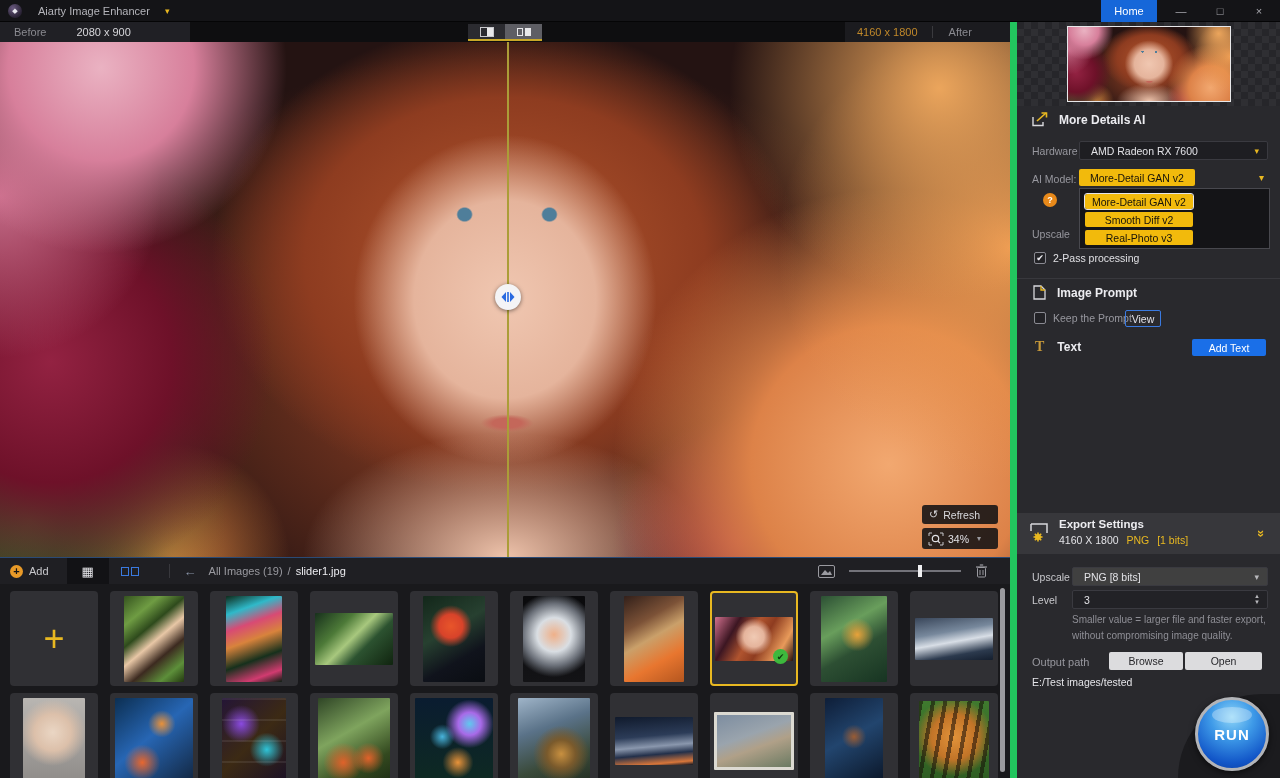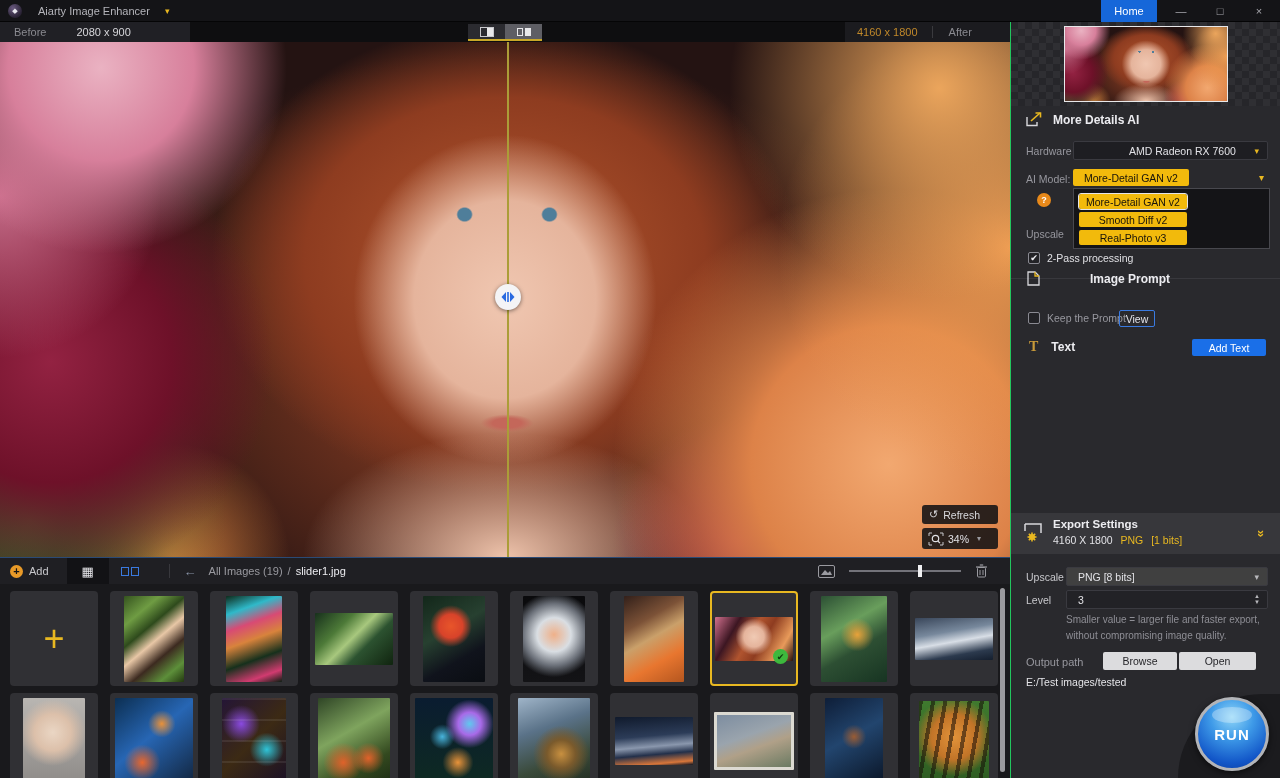--- a/index.html
+++ b/index.html
@@ -14,21 +14,21 @@
   .app-name { font-size:11px; color:#b4b4ba; }
   .title-chev { color:#e8b821; font-size:9px; margin-left:6px; }
   .tb-spacer { flex:1; }
   .home-btn { width:56px; height:22px; background:#1667d9; color:#fff; font-size:11px; display:flex; align-items:center; justify-content:center; cursor:pointer; }
   .win-btn { width:30px; height:22px; display:flex; align-items:center; justify-content:center; color:#a8a8ae; font-size:11px; cursor:pointer; }
   .win-btn.close { margin-right:6px; }
 
   
   #main { display:flex; height:756px; }
   #left-col { width:1013px; position:relative; }
-  #right-panel { width:282px; background:#29292d; border-left:1px solid #22c55e; position:relative; }
+  #right-panel { width:282px; background:#29292d; border-left:7px solid #22c55e; position:relative; }
 
   
   #pv-toolbar { height:20px; background:#0e0e10; position:relative; }
   .before-block { position:absolute; left:0; top:0; width:190px; height:20px; background:#202025; display:flex; align-items:center; }
   .before-label { color:#8a8a90; font-size:11px; margin-left:14px; }
   .before-size { color:#d6d6da; font-size:11px; margin-left:30px; }
   .view-toggles { position:absolute; left:468px; top:2px; height:17px; display:flex; border-bottom:2px solid #c8a828; }
   .vt-btn { width:37px; height:15px; display:flex; align-items:center; justify-content:center; cursor:pointer; }
   .vt-btn.split-view { background:#2b2b30; }
   .vt-btn.side-view { background:#5e5e64; }
@@ -354,21 +354,21 @@
       <div class="sec-header" style="top:90px; left:15px;">
         <svg width="17" height="15" viewBox="0 0 17 15" style="margin-right:10px">
           <path d="M1 5 V13.5 H11 V10" stroke="#d8d8dc" fill="none" stroke-width="1.4"></path>
           <path d="M5 9 L14 1" stroke="#e8b821" stroke-width="1.6"></path>
           <path d="M9.5 1 H14.5 V5.5" stroke="#e8b821" fill="none" stroke-width="1.6"></path>
         </svg>
         <span class="sec-title">More Details AI</span>
       </div>
 
       <span class="rp-label" style="left:15px; top:123px;">Hardware</span>
-      <div class="dropdown" style="left:62px; right:12px; top:119px;padding-left:44px;">
+      <div class="dropdown" style="left:62px; right:12px; top:119px;">
         <span class="val">AMD Radeon RX 7600</span>
         <span class="chev chev-y">▾</span>
       </div>
 
       <span class="rp-label" style="left:15px; top:151px;">AI Model:</span>
       <div class="model-pill">More-Detail GAN v2</div>
       <span class="model-chev chev-y">▾</span>
 
       <div class="ai-options">
           <div class="ai-opt active">More-Detail GAN v2</div>
@@ -379,21 +379,21 @@
       <span class="q-icon">?</span>
       <span class="rp-label" style="left:15px; top:206px;">Upscale</span>
 
       <div class="checkrow" style="left:17px; top:230px;">
         <span class="cbox">✔</span>
         <span class="lbl" style="color:#e0e0e4;">2-Pass processing</span>
       </div>
 
       <div class="panel-div" style="top:256px;"></div>
 
-      <div class="sec-header" style="top:249px; left:16px;gap:39px;">
+      <div class="sec-header" style="top:263px; left:16px;">
         <svg width="13" height="15" viewBox="0 0 13 15" style="margin-right:11px">
           <path d="M1 1 H8 L12 5 V14 H1 Z" stroke="#d8d8dc" fill="none" stroke-width="1.3"></path>
           <path d="M8 1 V5 H12" stroke="#e8b821" fill="none" stroke-width="1.3"></path>
         </svg>
         <span class="sec-title">Image Prompt</span>
       </div>
       <div class="checkrow" style="left:17px; top:290px;">
         <span class="cbox"></span>
         <span class="lbl" style="color:#97979e;">Keep the Prompt</span>
       </div>

